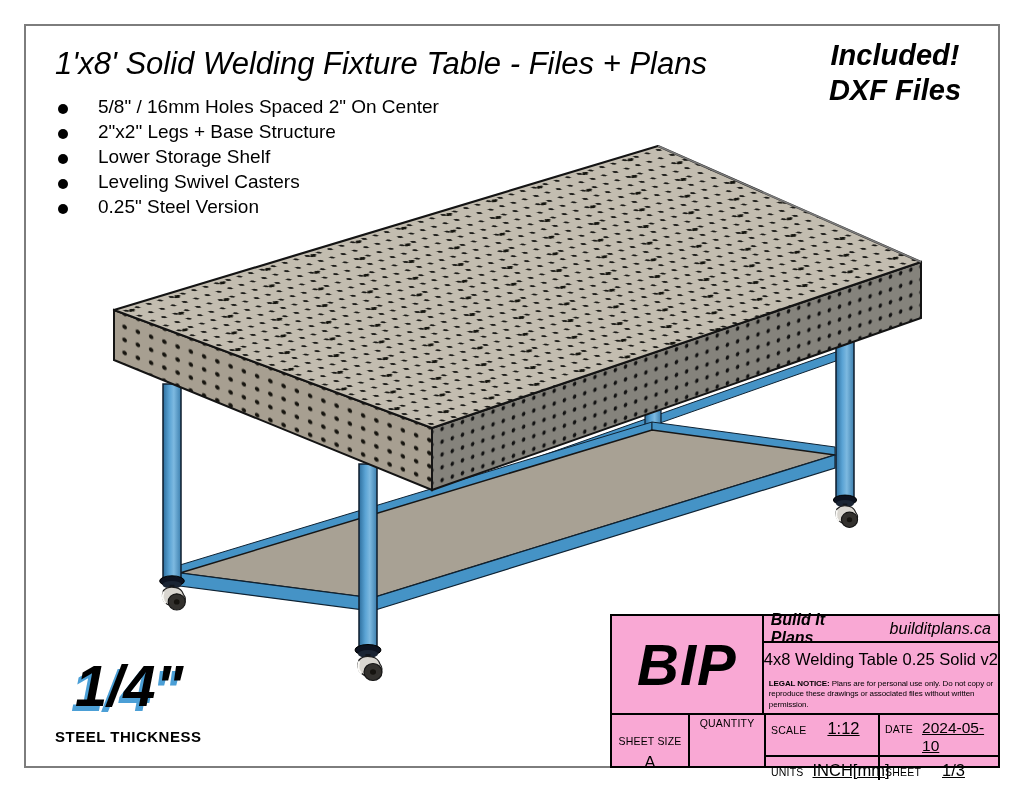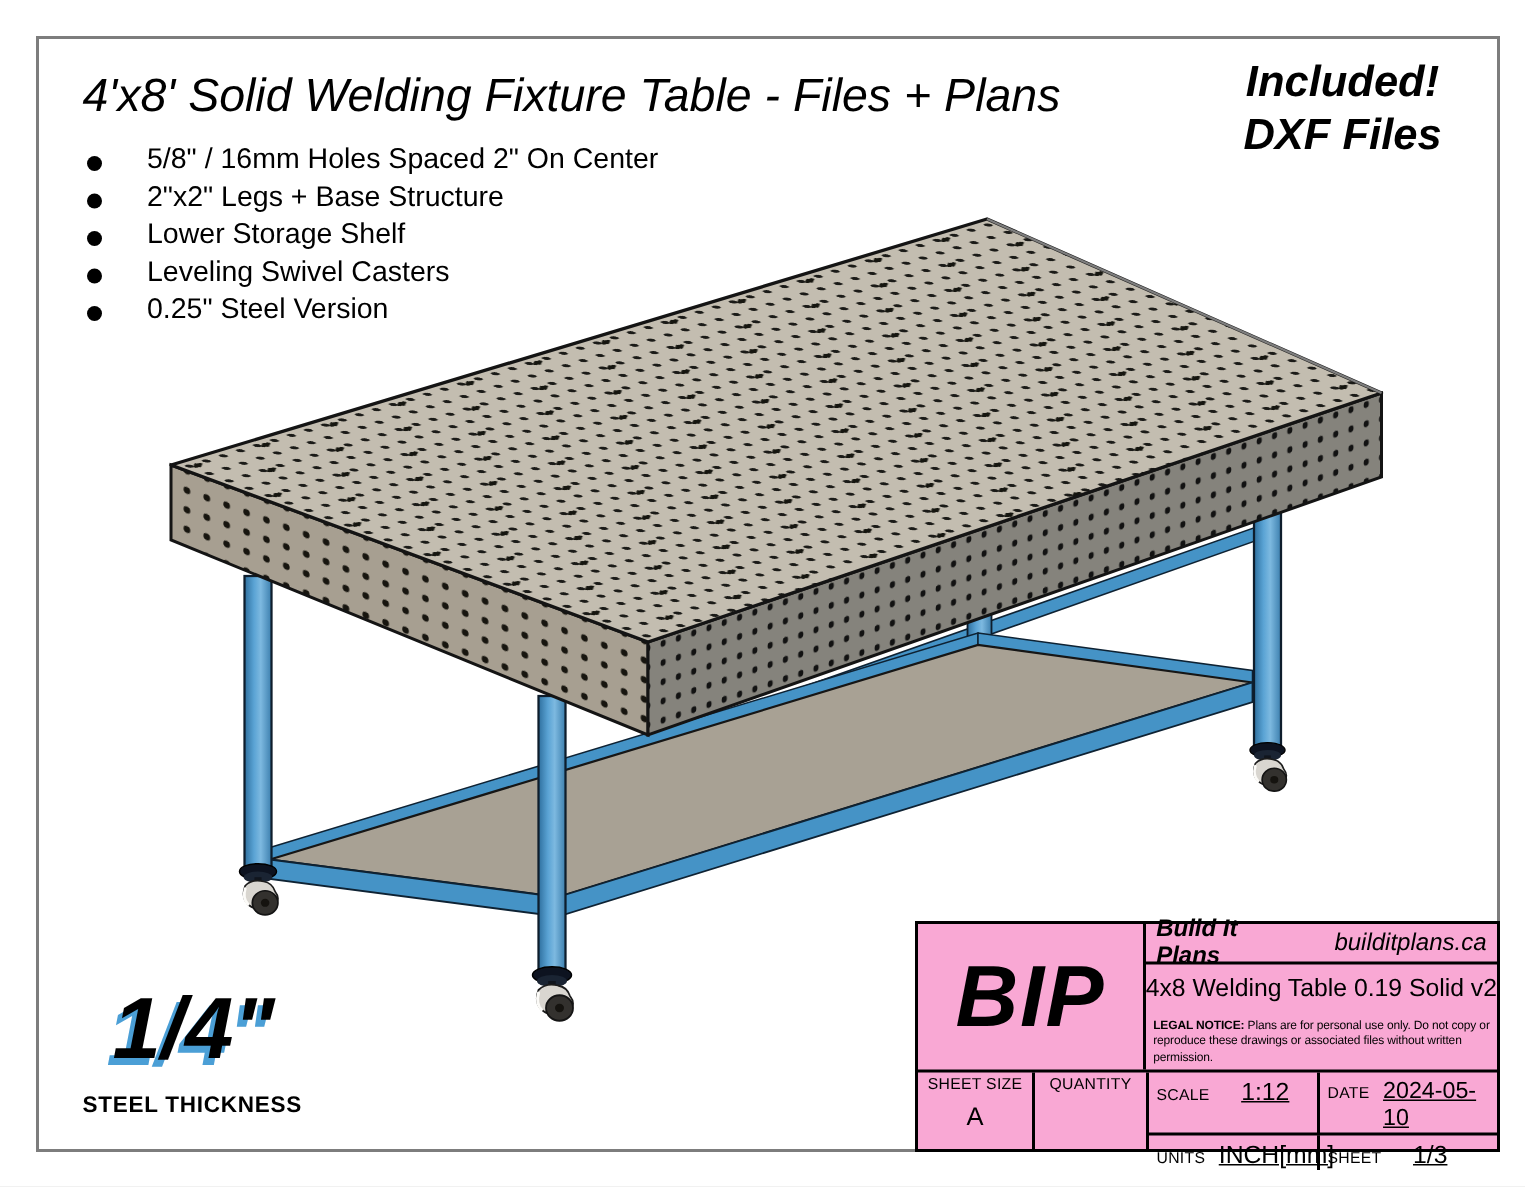--- a/index.html
+++ b/index.html
@@ -31,21 +31,21 @@
   .tb-logo span{font-size:58px;font-weight:bold;font-style:italic;letter-spacing:1px;}
   .tb-head{flex:1;position:relative;}
   .tb-company-row{height:27px;border-bottom:2px solid #000;display:flex;justify-content:space-between;
                   align-items:center;padding:0 7px;font-size:16px;font-style:italic;gap:46px;}
   .tb-company{font-weight:bold;}
   .tb-drawing-title{text-align:center;font-size:16.5px;margin-top:7px;white-space:nowrap;}
   .tb-legal{position:absolute;bottom:3px;left:5px;right:3px;font-size:8px;line-height:1.3;letter-spacing:-0.1px;}
   .tb-legal b{font-weight:bold;}
   .tb-bottom{position:absolute;left:0;top:99px;right:0;bottom:0;display:flex;}
   .cell-label{font-size:10.5px;letter-spacing:0.2px;}
-  .cell-sheet-size{width:78px;border-right:2px solid #000;text-align:center;padding-top:2px;}
+  .cell-sheet-size{width:78px;border-right:2px solid #000;text-align:center;padding-top:20px;}
   .cell-sheet-size .val{font-size:17px;margin-top:6px;}
   .cell-quantity{width:76px;border-right:2px solid #000;text-align:center;padding-top:2px;}
   .tb-grid{flex:1;display:flex;flex-direction:column;}
   .tb-grid .row{flex:1;display:flex;}
   .kv{display:flex;align-items:baseline;gap:9px;padding:4px 0 0 5px;}
   .kv .val{font-size:16.5px;text-decoration:underline;}
   .cell-scale,.cell-units{width:114px;border-right:2px solid #000;}
   .cell-scale,.cell-date{border-bottom:2px solid #000;}
   .cell-date,.cell-sheet{flex:1;}
   .cell-date .val{font-size:15.5px;}
@@ -127,21 +127,21 @@
       <polygon points="432,428 921,262 921,318 432,490" fill="url(#pRight)"></polygon>
       <polygon points="432,428 921,262 921,318 432,490" fill="none" stroke="#141414" stroke-width="2"></polygon>
       <polygon points="114,310 658,146 921,262 432,428" fill="#c3bdb0"></polygon>
       <polygon points="114,310 658,146 921,262 432,428" fill="url(#pTop)"></polygon>
       <polygon points="114,310 658,146 921,262 432,428" fill="url(#pTopSlot)"></polygon>
       <polygon points="114,310 658,146 921,262 432,428" fill="none" stroke="#141414" stroke-width="2.2" stroke-linejoin="round"></polygon>
       <polyline points="658,146 921,262" fill="none" stroke="#ffffff" stroke-opacity="0.45" stroke-width="1.5"></polyline>
     </g>
   </svg>
 
-  <div class="doc-title">4'x8' Solid Welding Fixture Table - Files + Plans</div>
+  <div class="doc-title">1'x8' Solid Welding Fixture Table - Files + Plans</div>
 
   <div class="features">
     <div class="feature">
         <span class="dot"></span>
         <span>5/8" / 16mm Holes Spaced 2" On Center</span>
       </div>
     <div class="feature">
         <span class="dot"></span>
         <span>2"x2" Legs + Base Structure</span>
       </div>
@@ -172,21 +172,21 @@
   <div class="tb">
     <div class="tb-top">
       <div class="tb-logo">
         <span>BIP</span>
       </div>
       <div class="tb-head">
         <div class="tb-company-row">
           <span class="tb-company">Build It Plans</span>
           <span class="tb-website">builditplans.ca</span>
         </div>
-        <div class="tb-drawing-title">4x8 Welding Table 0.19 Solid v2</div>
+        <div class="tb-drawing-title">4x8 Welding Table 0.25 Solid v2</div>
         <div class="tb-legal"><b>LEGAL NOTICE:</b><span> Plans are for personal use only. Do not copy or reproduce these drawings or associated files without written permission.</span></div>
       </div>
     </div>
     <div class="tb-bottom">
       <div class="cell-sheet-size">
         <div class="cell-label">SHEET SIZE</div>
         <div class="val">A</div>
       </div>
       <div class="cell-quantity">
         <div class="cell-label">QUANTITY</div>

